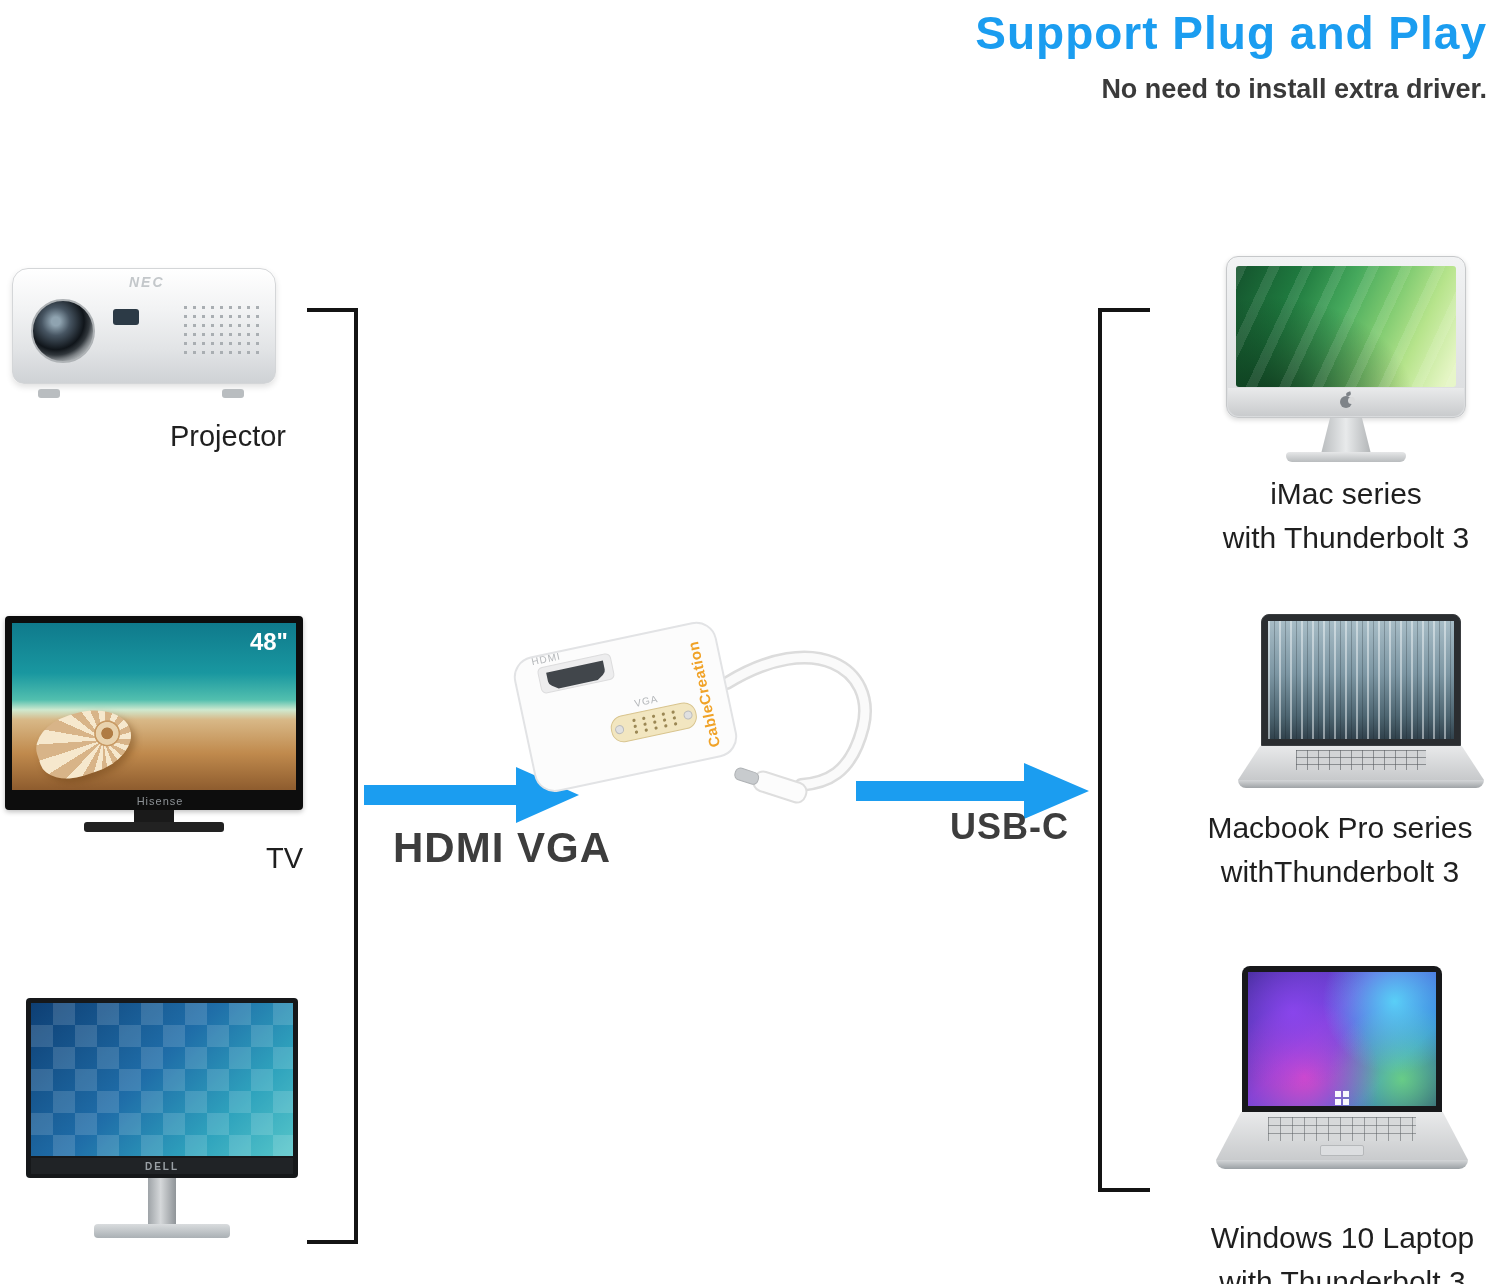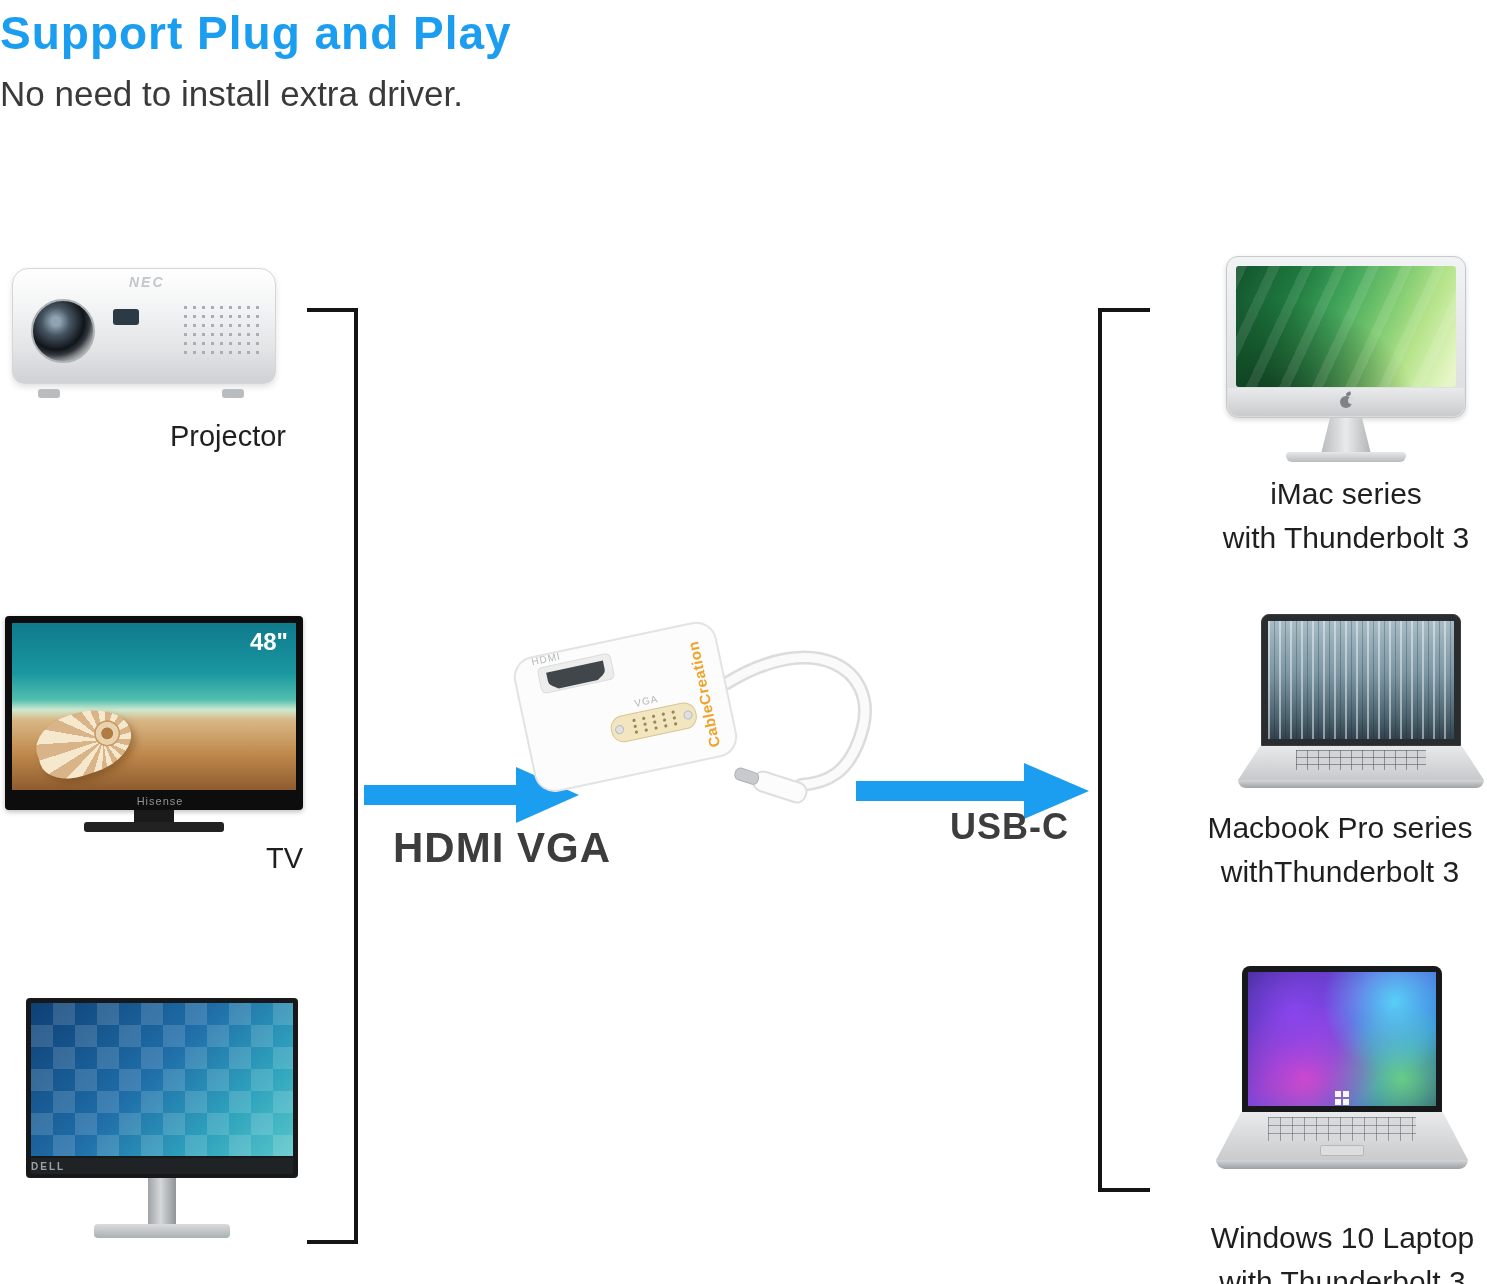--- a/index.html
+++ b/index.html
@@ -6,23 +6,23 @@
     --accent-blue:#1b9df0;
     --text-dark:#3d3d3d;
     --line-black:#141414;
     --brand-orange:#f0a227;
   }
   *{box-sizing:border-box;margin:0;padding:0;}
   body{background:#fff;font-family:"Liberation Sans",sans-serif;}
   .canvas{position:relative;width:1487px;height:1284px;background:#fff;overflow:hidden;}
 
   
-  .hdr{position:absolute;left:0;top:6px;width:100%;text-align:left;}
+  .hdr{position:absolute;left:0;top:6px;width:100%;text-align:right;}
   .hdr h1{font-size:46px;font-weight:700;color:var(--accent-blue);letter-spacing:1px;}
-  .hdr p{font-size:35px;font-weight:400;color:#3a3a3a;margin-top:14px;}
+  .hdr p{font-size:27px;font-weight:700;color:#3a3a3a;margin-top:14px;}
 
   
   .device-label{position:absolute;font-size:29px;color:#1f1f1f;text-align:right;}
   .two-line{position:absolute;font-size:30px;color:#1f1f1f;text-align:center;line-height:1.45;}
   .line{position:absolute;background:var(--line-black);}
   .arrow{position:absolute;}
   .arrow polygon{fill:var(--accent-blue);}
   .arrow-label{position:absolute;color:var(--text-dark);font-weight:bold;}
   .lbl-hdmivga{left:393px;top:824px;font-size:42px;letter-spacing:1px;}
   .lbl-usbc{left:950px;top:806px;font-size:36px;letter-spacing:1px;}
@@ -59,21 +59,21 @@
   
   .monitor{position:absolute;left:20px;top:998px;width:285px;height:252px;}
   .mon-frame{position:absolute;left:6px;top:0;width:272px;height:180px;background:#16181a;border-radius:4px;}
   .mon-screen{position:absolute;left:5px;top:5px;right:5px;bottom:22px;
     background:
       linear-gradient(45deg,rgba(255,255,255,.14) 25%,transparent 25% 75%,rgba(255,255,255,.14) 75%),
       linear-gradient(45deg,rgba(255,255,255,.14) 25%,transparent 25% 75%,rgba(255,255,255,.14) 75%),
       linear-gradient(135deg,#0e3f74 0%,#1f6da8 45%,#2fa3bd 75%,#56c6c9 100%);
     background-size:44px 44px,44px 44px,100% 100%;
     background-position:0 0,22px 22px,0 0;}
-  .mon-chin{position:absolute;left:5px;right:5px;bottom:4px;height:16px;background:#202326;display:flex;align-items:center;justify-content:flex-start;}
+  .mon-chin{position:absolute;left:5px;right:5px;bottom:4px;height:16px;background:#202326;display:flex;align-items:center;justify-content:center;}
   .mon-brand{color:#9aa0a5;font-size:10px;letter-spacing:2px;font-weight:bold;}
   .mon-neck{position:absolute;left:128px;top:180px;width:28px;height:46px;background:linear-gradient(90deg,#9ea3a7,#d5d8da 45%,#8f9498);}
   .mon-base{position:absolute;left:74px;top:226px;width:136px;height:14px;border-radius:4px;background:linear-gradient(180deg,#d9dcde,#aab0b4);}
 
   
   .imac{position:absolute;left:1226px;top:256px;width:240px;height:208px;}
   .imac-frame{position:absolute;left:0;top:0;width:240px;height:162px;background:linear-gradient(180deg,#f2f3f4,#d9dbdd);
     border:1px solid #c6c8ca;border-radius:12px;box-shadow:0 2px 5px rgba(0,0,0,.15);}
   .imac-screen{position:absolute;left:9px;top:9px;right:9px;bottom:30px;border-radius:3px;overflow:hidden;
     background:

